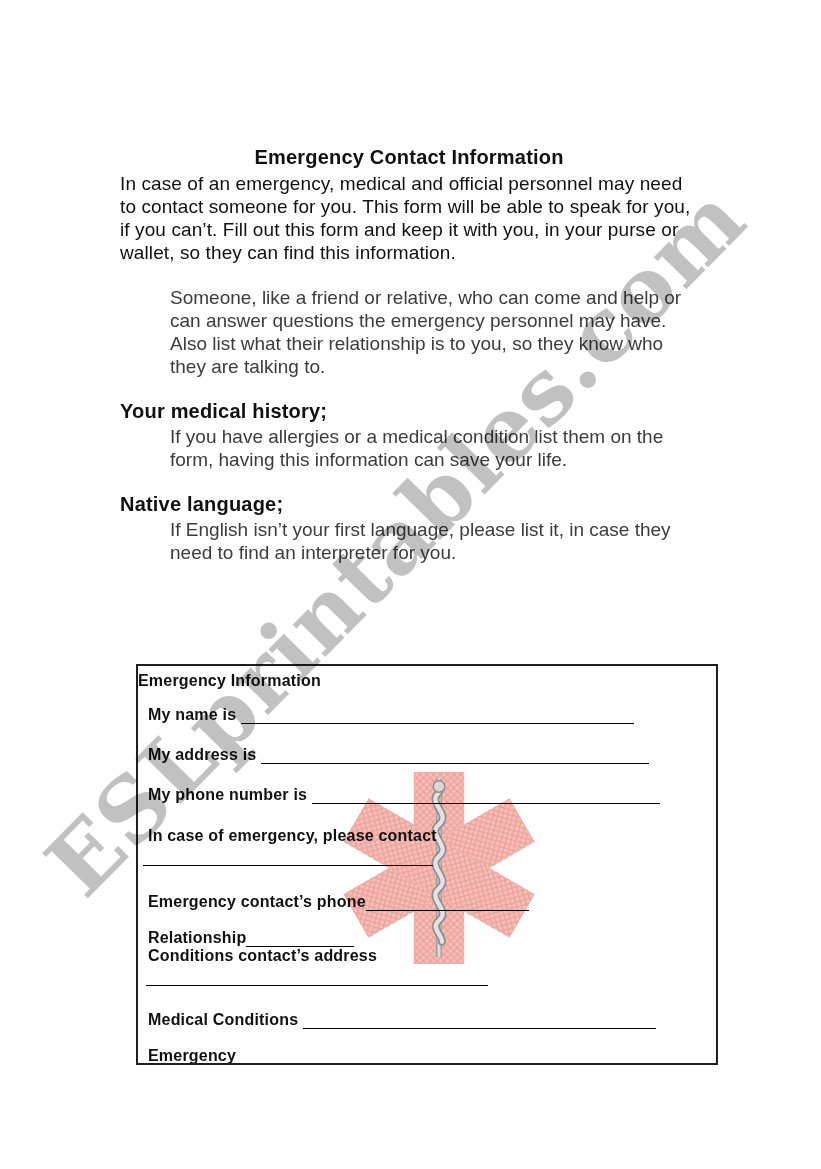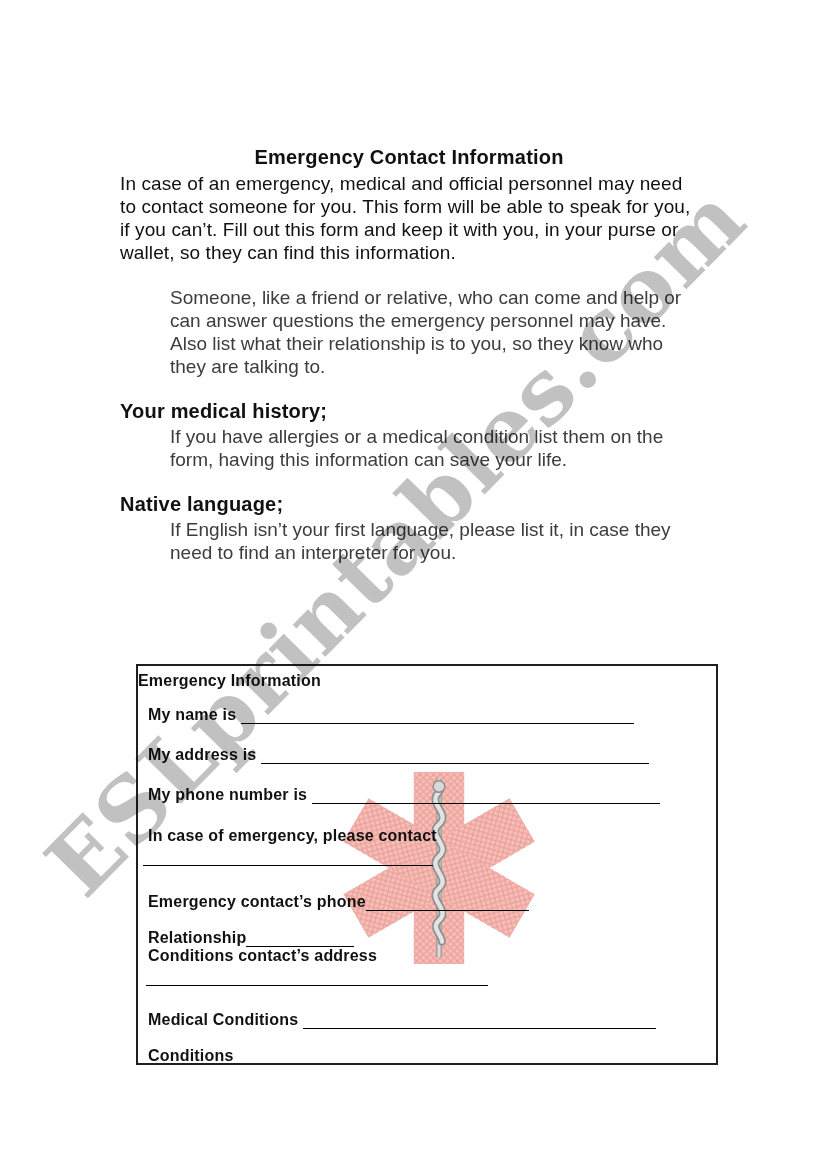--- a/index.html
+++ b/index.html
@@ -123,17 +123,17 @@
       <span>Relationship</span><span class="blank" style="width:108px;"></span>
     </div>
 
     <div class="frow" style="top:281px;">Conditions contact’s address</div>
     <div class="uline" style="top:305px; left:8px; width:342px;"></div>
 
     <div class="frow" style="top:345px;">
       <span>Medical Conditions</span><span class="blank gap" style="width:353px;"></span>
     </div>
 
-    <div class="frow" style="top:381px;">Conditions</div>
+    <div class="frow" style="top:381px;">Emergency</div>
 
   </div>
 
 </div>
 
 </body></html>

